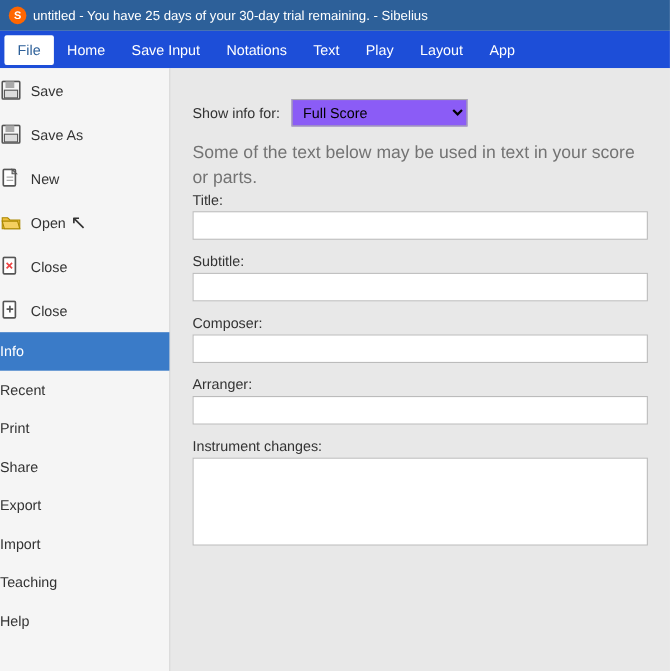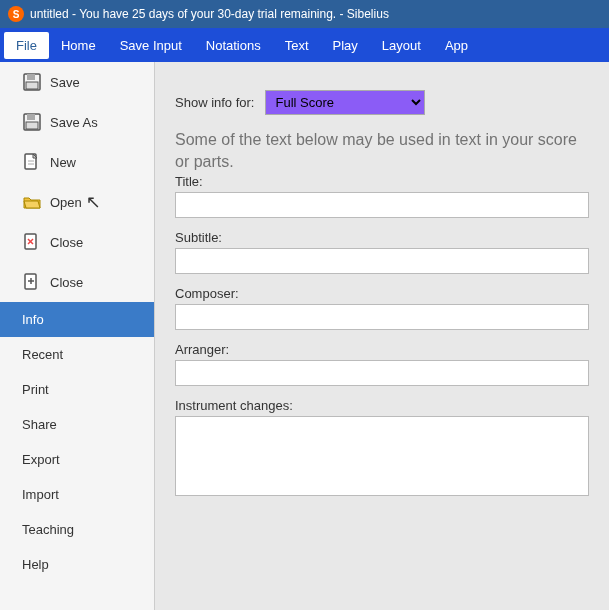--- a/index.html
+++ b/index.html
@@ -66,21 +66,21 @@
     .sidebar {
       width: 155px;
       background: #f5f5f5;
       border-right: 1px solid #ccc;
       display: flex;
       flex-direction: column;
     }
     .sidebar-item {
       display: flex;
       align-items: center;
-      padding: 10px 22px;
+      padding: 10px 0;
       cursor: pointer;
       font-size: 13px;
       color: #333;
     }
     .sidebar-item.active {
       background: #3a7bc8;
       color: white;
     }
     .sidebar-icon {
       width: 20px;

